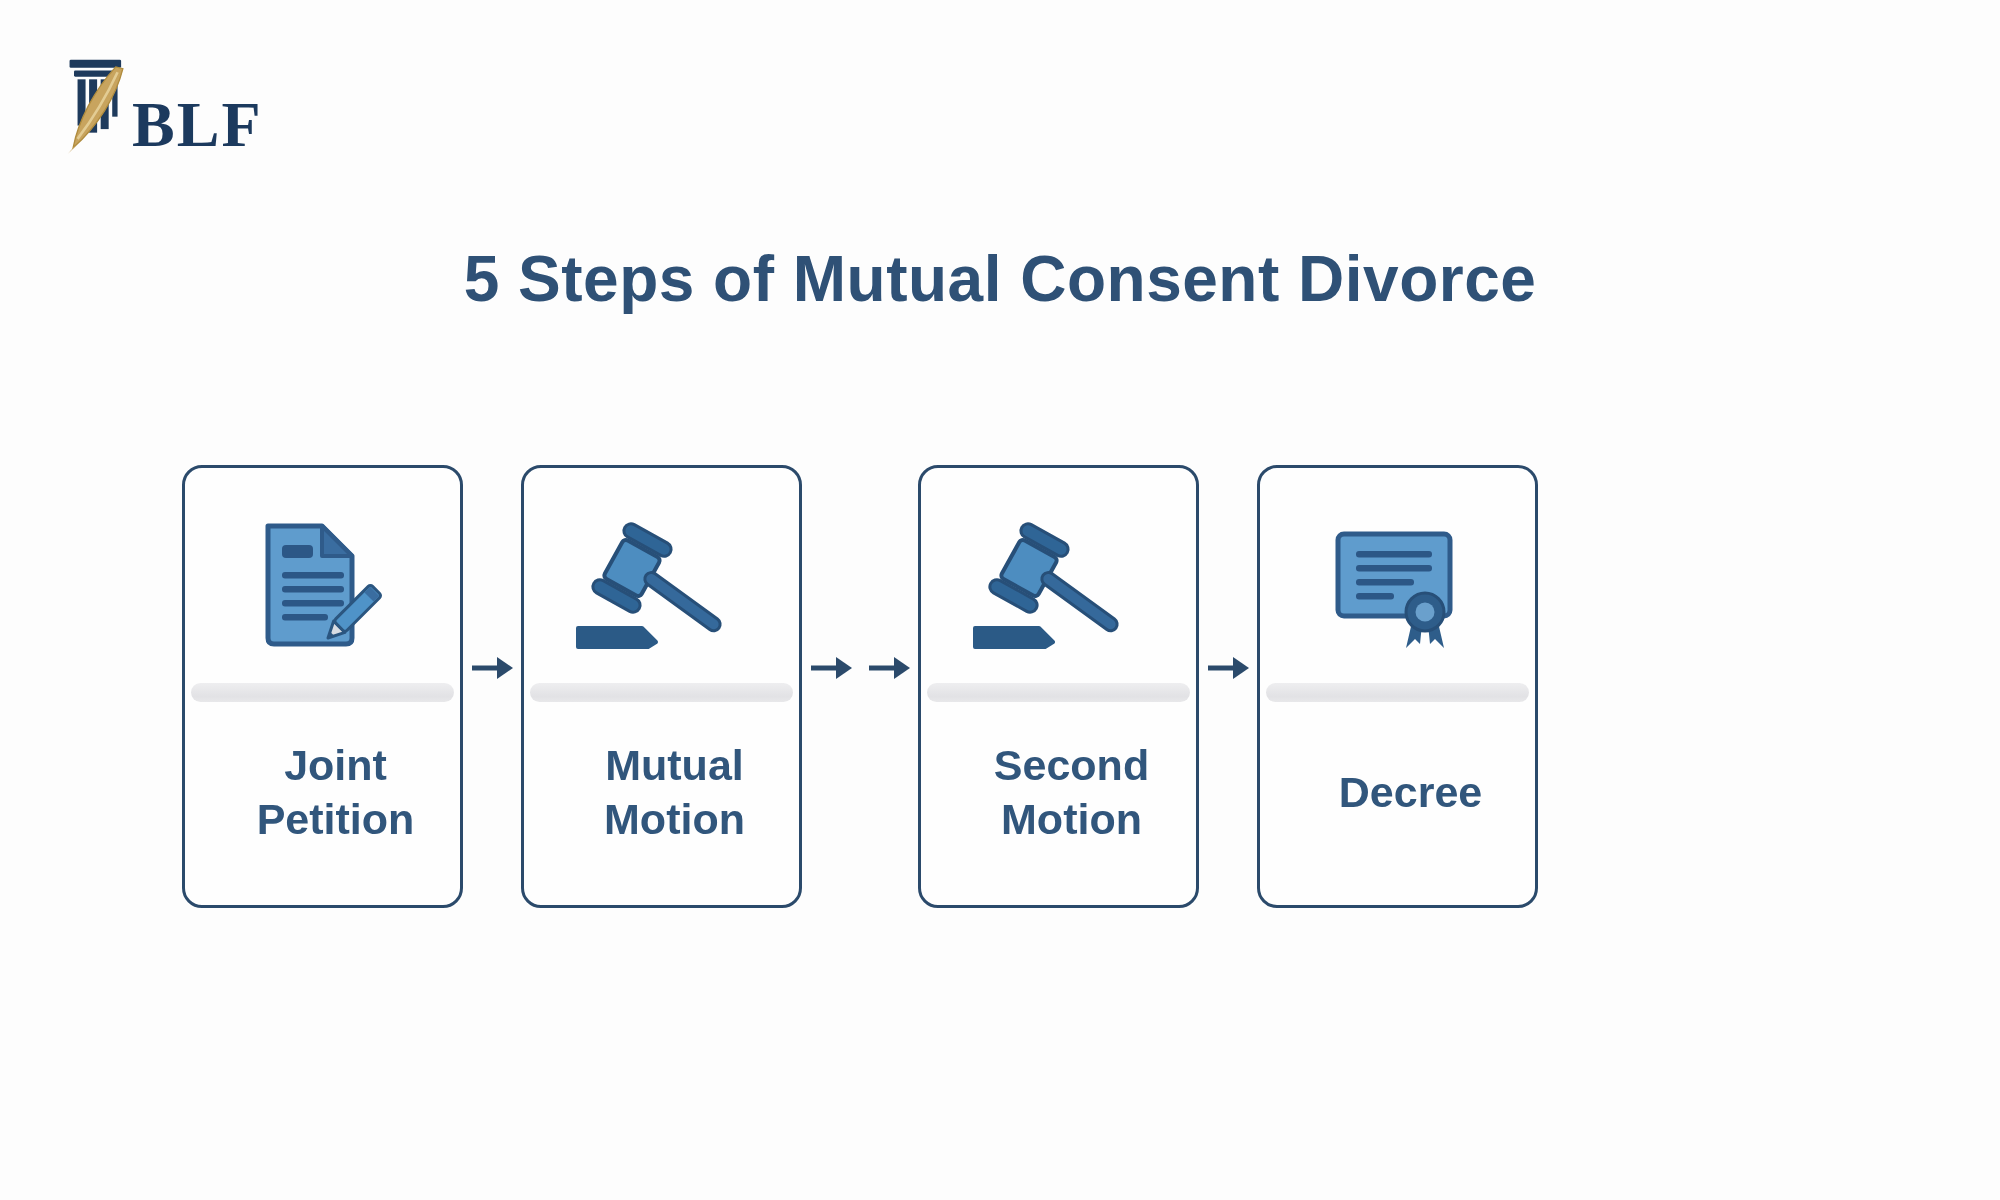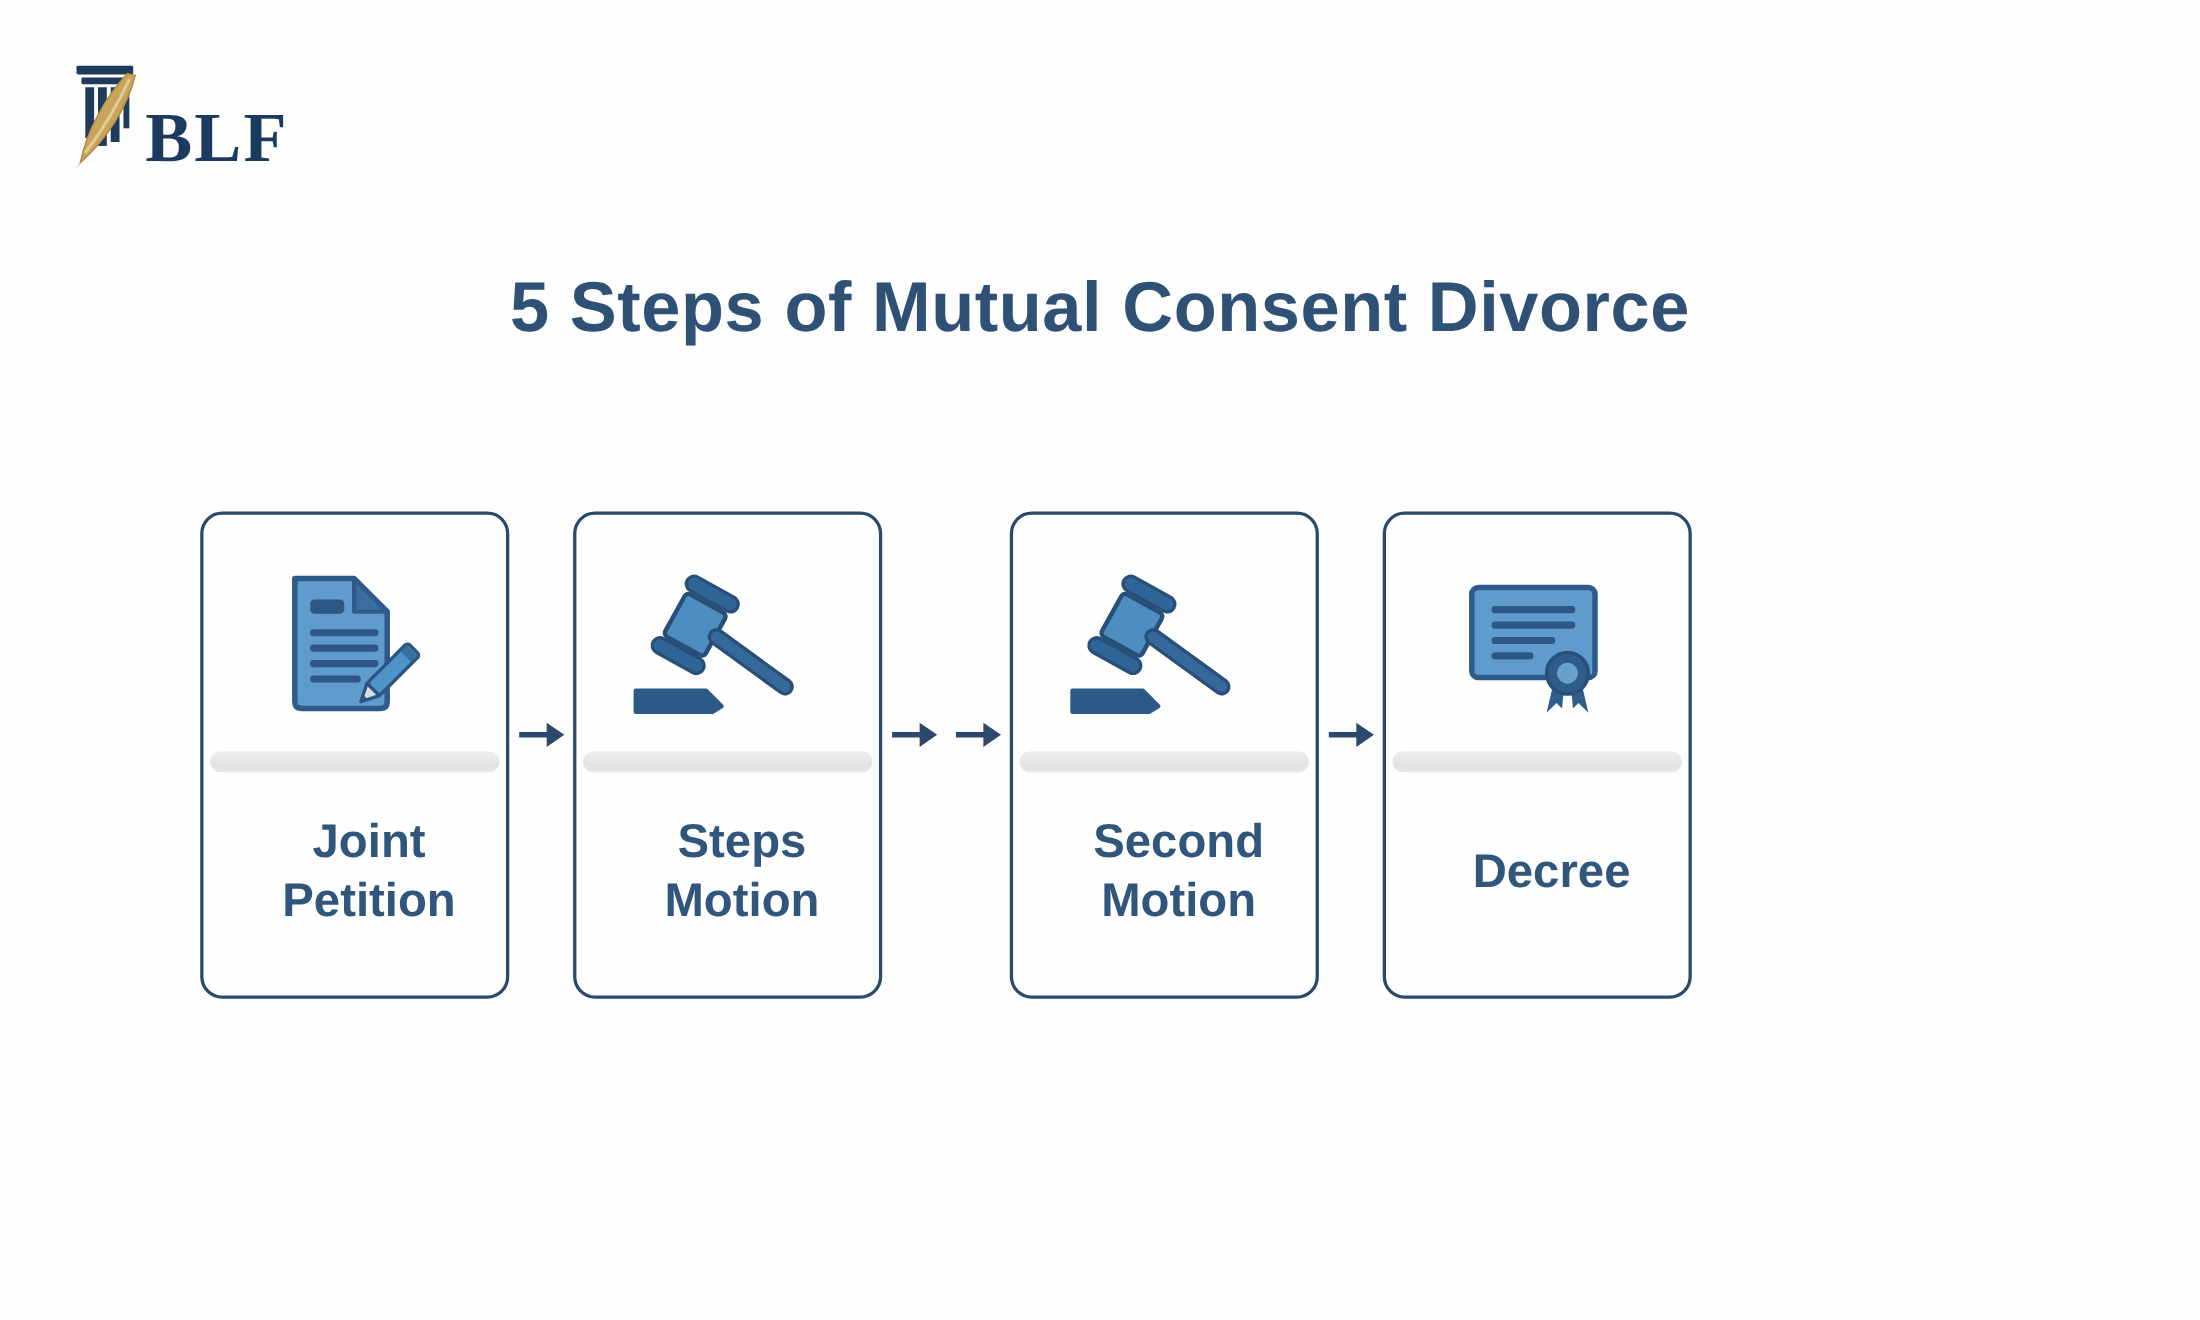--- a/index.html
+++ b/index.html
@@ -166,21 +166,21 @@
             <rect x="34" y="13" width="52" height="14" rx="7" fill="#2f6596" stroke="#274f78" stroke-width="3"></rect>
             <rect x="34" y="77" width="52" height="14" rx="7" fill="#2f6596" stroke="#274f78" stroke-width="3"></rect>
           </g>
           <g transform="rotate(36 76 60)">
             <rect x="74" y="54" width="90" height="13" rx="6.5" fill="#35699b" stroke="#274f78" stroke-width="3"></rect>
           </g>
           <polygon points="6,112 70,112 84,126 76,131 6,131" fill="#2b5a86" stroke="#2b5a86" stroke-width="4" stroke-linejoin="round"></polygon>
         </svg>
       </div>
       <div class="divider"></div>
-      <div class="label">Steps
+      <div class="label">Mutual
 Motion</div>
     </div>
 
     <div class="gap">
       <svg width="46" height="34" viewBox="0 0 46 34">
         <line x1="3" y1="17" x2="30" y2="17" stroke="#2b4a6b" stroke-width="5"></line>
         <polygon points="28,6 44,17 28,28" fill="#2b4a6b"></polygon>
       </svg>
     </div>
 

